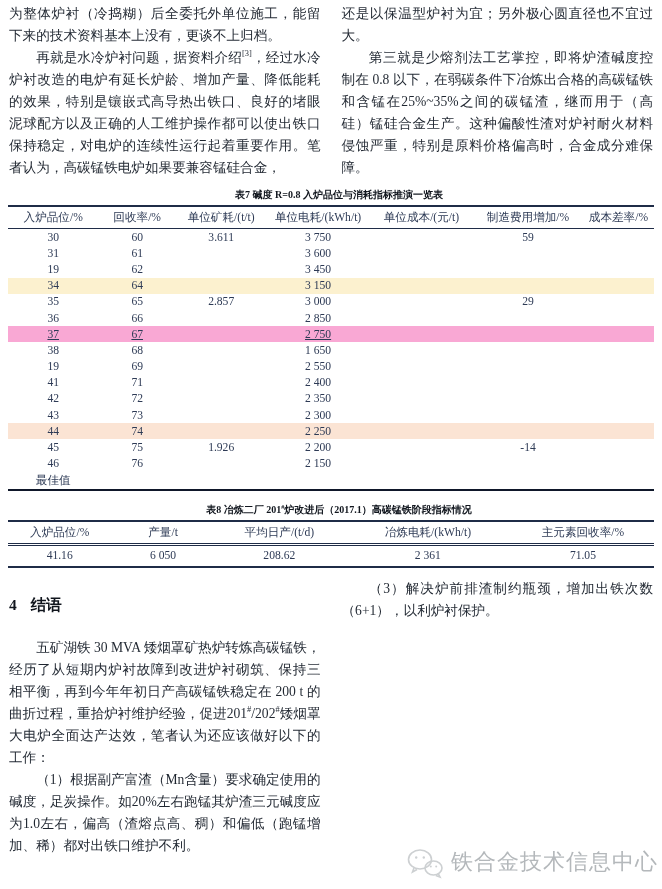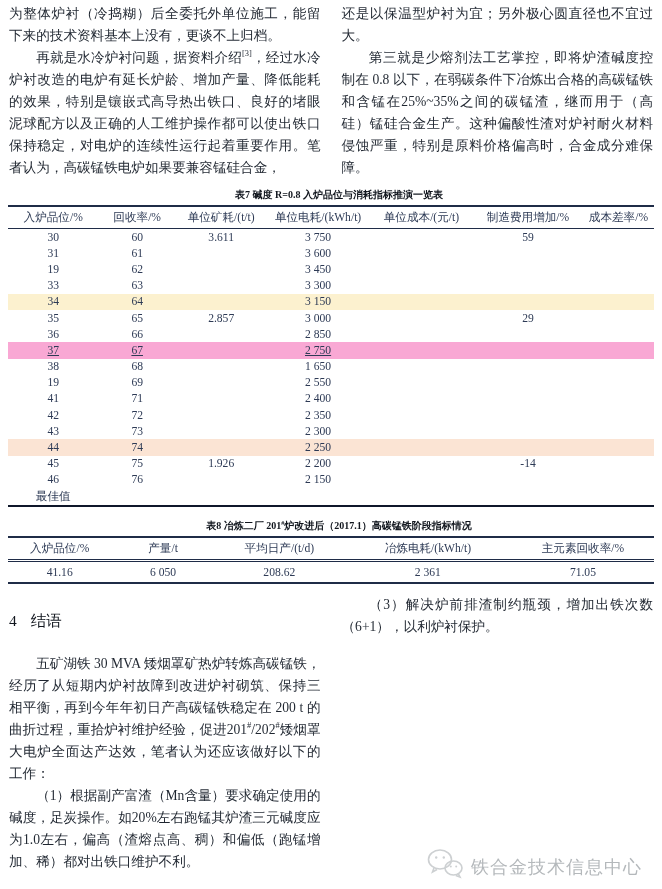--- a/index.html
+++ b/index.html
@@ -12,21 +12,21 @@
     overflow:hidden;
   }
   
   .cols{display:flex;gap:21px;padding:0 9px;}
   .col{flex:1;min-width:0;font-size:13.6px;line-height:22px;text-align:justify;}
   .col p{margin:0;}
   .indent{text-indent:2em;}
   sup{font-size:0.62em;line-height:0;}
   
   .sec{
-    font-size:15.5px;font-weight:normal;color:#10151d;
+    font-size:15.5px;font-weight:bold;color:#10151d;
     margin:16px 0 21px 0;letter-spacing:0;
   }
   .sec .num{margin-right:14px;}
   
   .tbl-title{
     text-align:center;font-weight:bold;font-size:10px;color:#10151d;
     margin:9px 0 3px 16px;
   }
   table{
     width:646px;margin:0 8px;border-collapse:collapse;
@@ -48,23 +48,23 @@
   .t7 th:nth-child(7){width:11%;margin-top:36px;}
   
   .t8 th:nth-child(1){width:16%;} .t8 th:nth-child(2){width:16%;}
   .t8 th:nth-child(3){width:20%;} .t8 th:nth-child(4){width:26%;}
   .t8 th:nth-child(5){width:22%;}
   
   .botcols{margin-top:10px;}
   .botcols .col p{margin-bottom:0;}
   
   .watermark{
-    position:absolute;right:20px;bottom:10px;
-    display:flex;align-items:flex-end;gap:7px;
-    color:#b4b8bb;font-size:18px;letter-spacing:1px;
+    position:absolute;right:4px;bottom:10px;
+    display:flex;align-items:flex-start;gap:7px;
+    color:#b4b8bb;font-size:22px;letter-spacing:1px;
     user-select:none;
   }
   .watermark svg{display:block;}
 </style>
 </head>
 <body>
 
 <div class="page">
 
   <div class="cols" style="padding-top:3px;">
@@ -108,29 +108,20 @@
           <td>3 600</td>
           <td></td>
           <td></td>
           <td></td>
         </tr>
         <tr>
           <td>19</td>
           <td>62</td>
           <td></td>
           <td>3 450</td>
-          <td></td>
-          <td></td>
-          <td></td>
-        </tr>
-        <tr>
-          <td>33</td>
-          <td>63</td>
-          <td></td>
-          <td>3 300</td>
           <td></td>
           <td></td>
           <td></td>
         </tr>
         <tr style="background: rgb(252, 241, 207);">
           <td>34</td>
           <td>64</td>
           <td></td>
           <td>3 150</td>
           <td></td>

